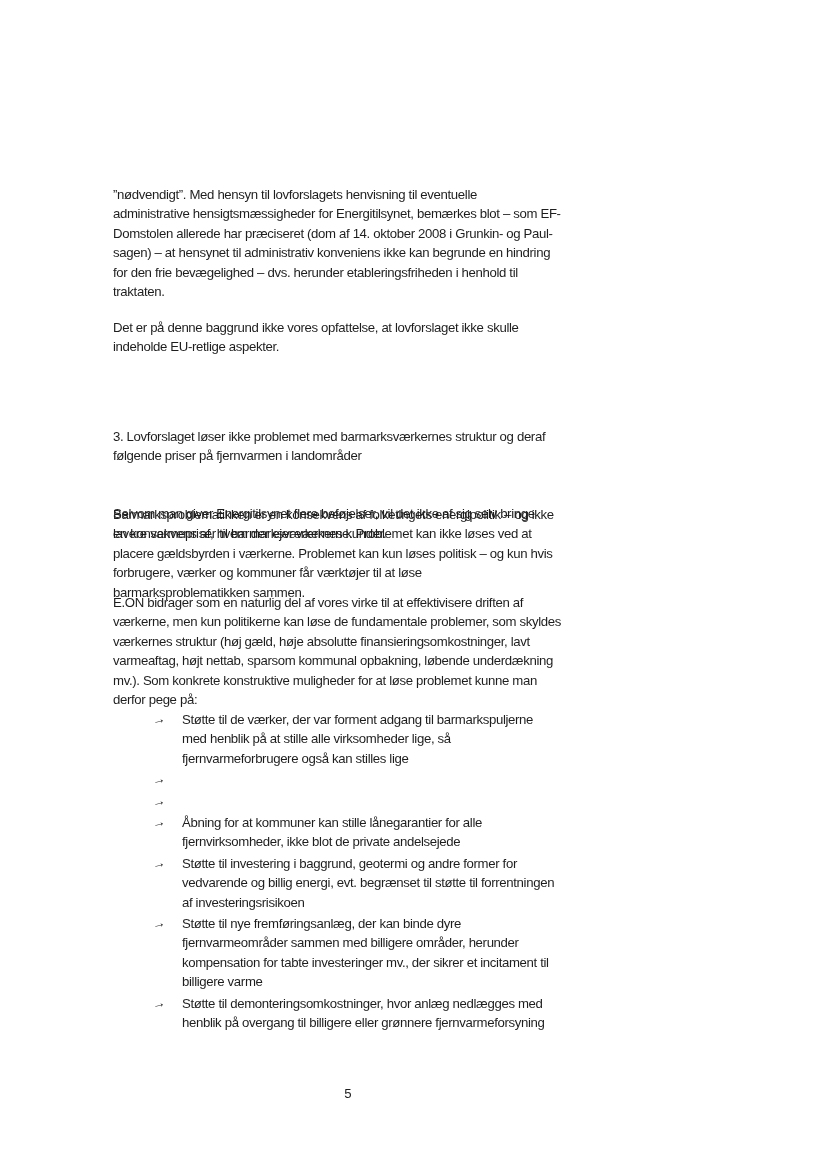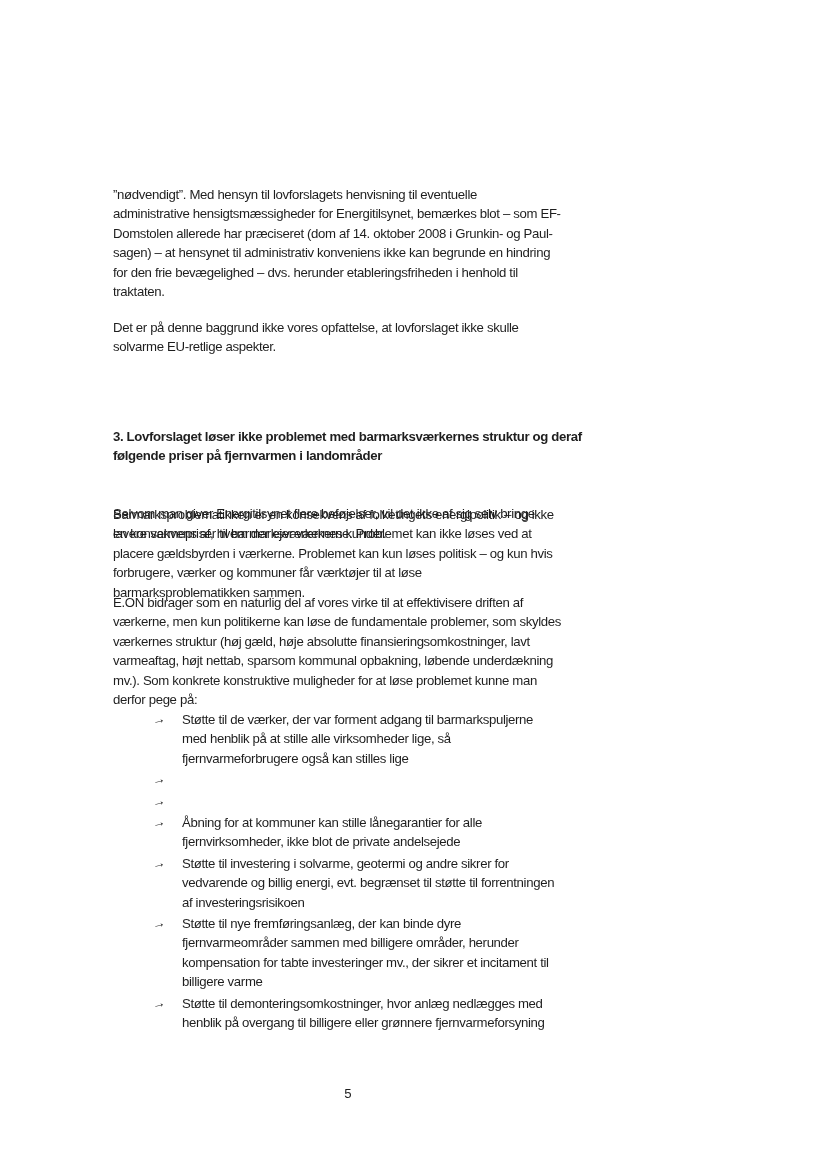--- a/index.html
+++ b/index.html
@@ -13,21 +13,21 @@
     overflow: hidden;
   }
   .block {
     position: absolute;
     left: 113px;
     font-size: 13.2px;
     line-height: 19.4px;
     letter-spacing: -0.35px;
     white-space: pre;
   }
-  .bold { font-weight: bold; }
+  .bold { font-weight: normal; }
   .bullet-list {
     position: absolute;
     left: 152px;
     top: 710px;
     font-size: 13.2px;
     line-height: 19.4px;
     letter-spacing: -0.35px;
   }
   .bullet-item { display: flex; margin-bottom: 2px; }
   .bullet-arrow {
@@ -53,21 +53,21 @@
 <div class="page">
 
   <div class="block" style="top:185px;">”nødvendigt”. Med hensyn til lovforslagets henvisning til eventuelle
 administrative hensigtsmæssigheder for Energitilsynet, bemærkes blot – som EF-
 Domstolen allerede har præciseret (dom af 14. oktober 2008 i Grunkin- og Paul-
 sagen) – at hensynet til administrativ konveniens ikke kan begrunde en hindring
 for den frie bevægelighed – dvs. herunder etableringsfriheden i henhold til
 traktaten.</div>
 
   <div class="block" style="top:318px;">Det er på denne baggrund ikke vores opfattelse, at lovforslaget ikke skulle
-solvarme EU-retlige aspekter.</div>
+indeholde EU-retlige aspekter.</div>
 
   <div class="block" style="top:388px;">
     <div class="bold">3. Lovforslaget løser ikke problemet med barmarksværkernes struktur og deraf
 følgende priser på fjernvarmen i landområder</div>
     <div>Selvom man giver Energitilsynet flere beføjelser, vil det ikke af sig selv bringe
 lavere varmepriser til barmarksværkernes kunder.</div>
   </div>
 
   <div class="block" style="top:505px;">Barmarksproblematikken er en konsekvens af folketingets energipolitik – og ikke
 en konsekvens af, hvem der ejer værkerne. Problemet kan ikke løses ved at
@@ -95,21 +95,21 @@
     <div class="bullet-item">
       <span class="bullet-arrow">→</span>
     </div>
     <div class="bullet-item">
       <span class="bullet-arrow">→</span>
       <div class="bullet-text">Åbning for at kommuner kan stille lånegarantier for alle
 fjernvirksomheder, ikke blot de private andelsejede</div>
     </div>
     <div class="bullet-item">
       <span class="bullet-arrow">→</span>
-      <div class="bullet-text">Støtte til investering i solvarme, geotermi og andre sikrer for
+      <div class="bullet-text">Støtte til investering i baggrund, geotermi og andre former for
 vedvarende og billig energi, evt. begrænset til støtte til forrentningen
 af investeringsrisikoen</div>
     </div>
     <div class="bullet-item">
       <span class="bullet-arrow">→</span>
       <div class="bullet-text">Støtte til nye fremføringsanlæg, der kan binde dyre
 fjernvarmeområder sammen med billigere områder, herunder
 kompensation for tabte investeringer mv., der sikrer et incitament til
 billigere varme</div>
     </div>

